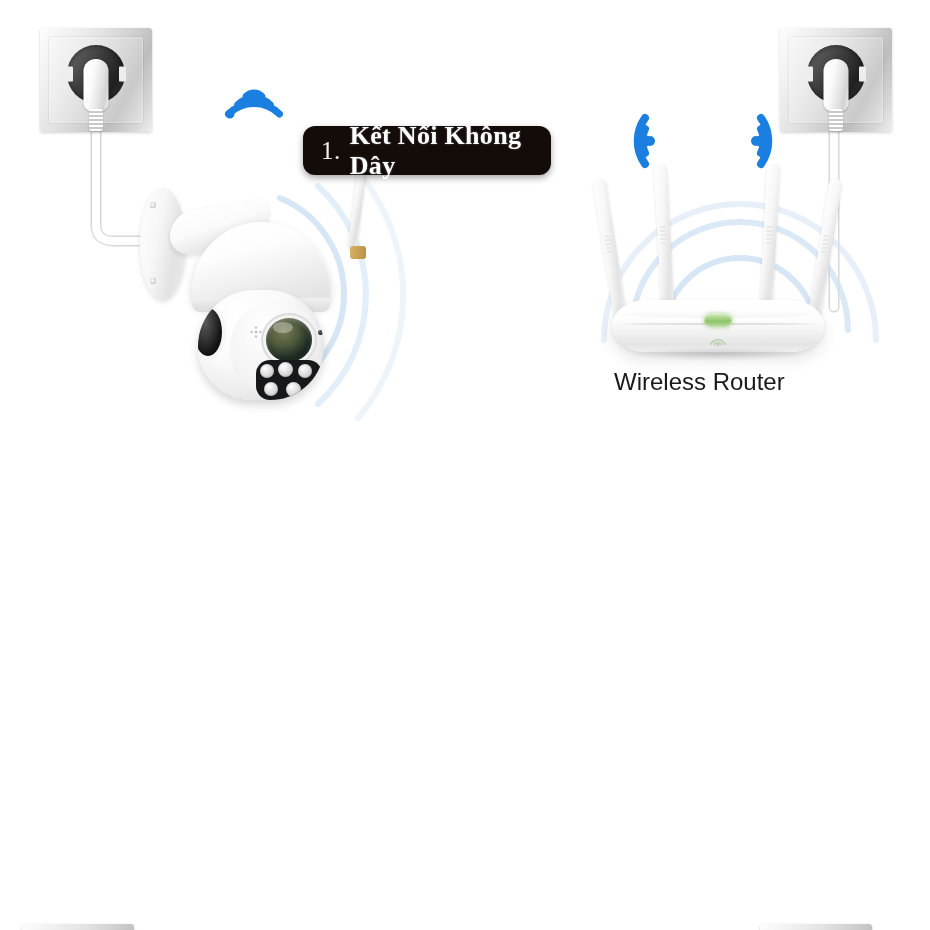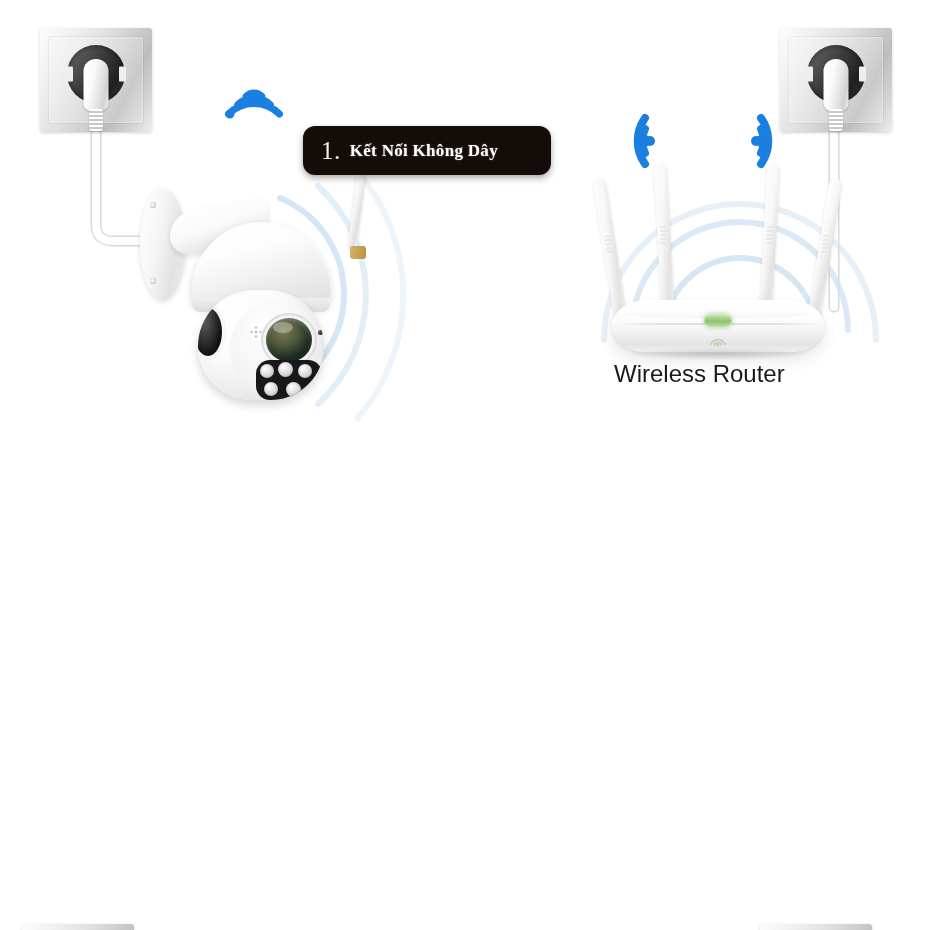--- a/index.html
+++ b/index.html
@@ -69,21 +69,21 @@
      box-shadow:0 3px 7px rgba(0,0,0,.35);
      display:flex;align-items:center;
      padding:0 18px;
      box-sizing:border-box;
   }
   .pill .num{
      color:#f4f2ef;font-size:25px;font-family:"Liberation Serif",serif;
      margin-right:9px;letter-spacing:.5px;
   }
   .pill .txt{
-     color:#ffffff;font-size:17px;font-weight:bold;
+     color:#ffffff;font-size:26px;font-weight:bold;
      font-family:"Liberation Serif",serif;letter-spacing:.3px;
      text-shadow:0 0 2px rgba(255,255,255,.35);
   }
 
   
   .caption{
      position:absolute;color:#1a1a1a;font-size:24px;
      font-family:"Liberation Sans",sans-serif;white-space:nowrap;
   }
 
@@ -346,21 +346,21 @@
         </div>
         <div class="r-shadow"></div>
       </div>
     </div>
 
     <div class="pill" style="left:303px;top:126px;width:248px;height:49px;">
       <span class="num">1.</span>
       <span class="txt">Kết Nối Không Dây</span>
     </div>
 
-    <div class="caption" style="left:614px;top:360px;">Wireless Router</div>
+    <div class="caption" style="left:614px;top:368px;">Wireless Router</div>
   </div>
 
   <div class="abs" style="left:0;top:440px;width:930px;height:490px;">
 
     <div class="socket abs" style="left:22px;top:484px;">
       <div class="plate"></div>
 
     </div>
 
     <div class="socket abs" style="left:760px;top:484px;">

